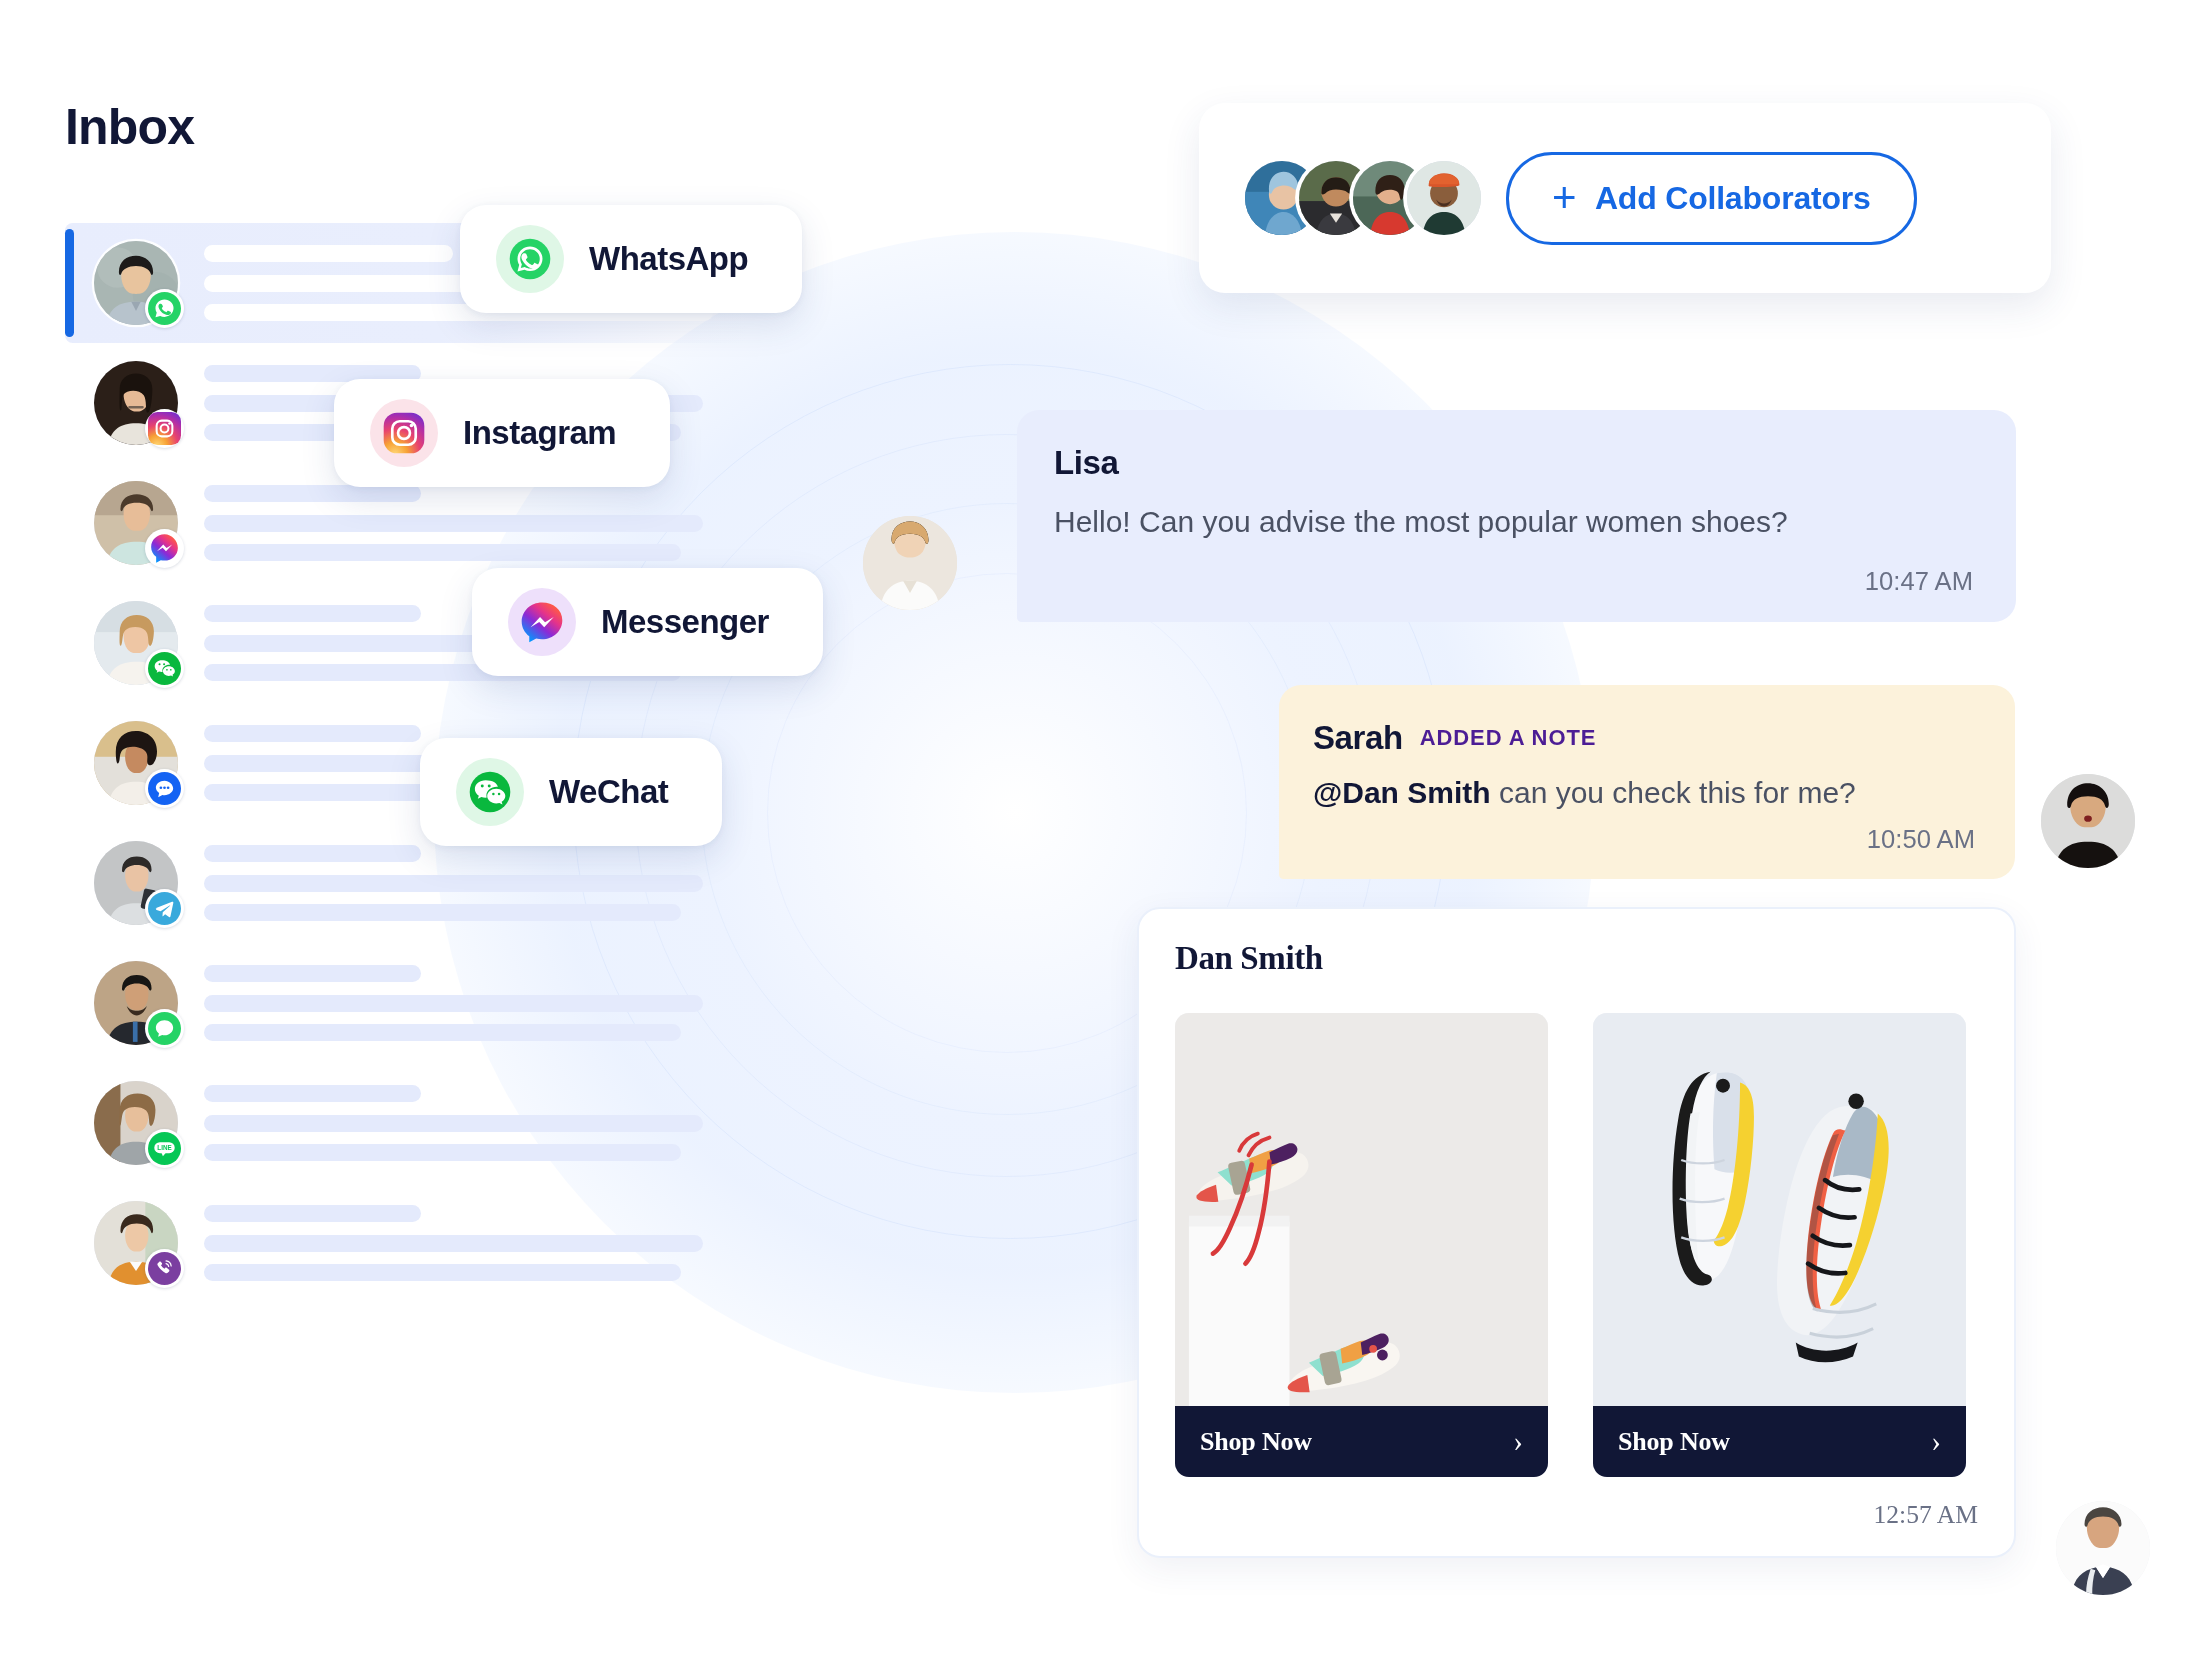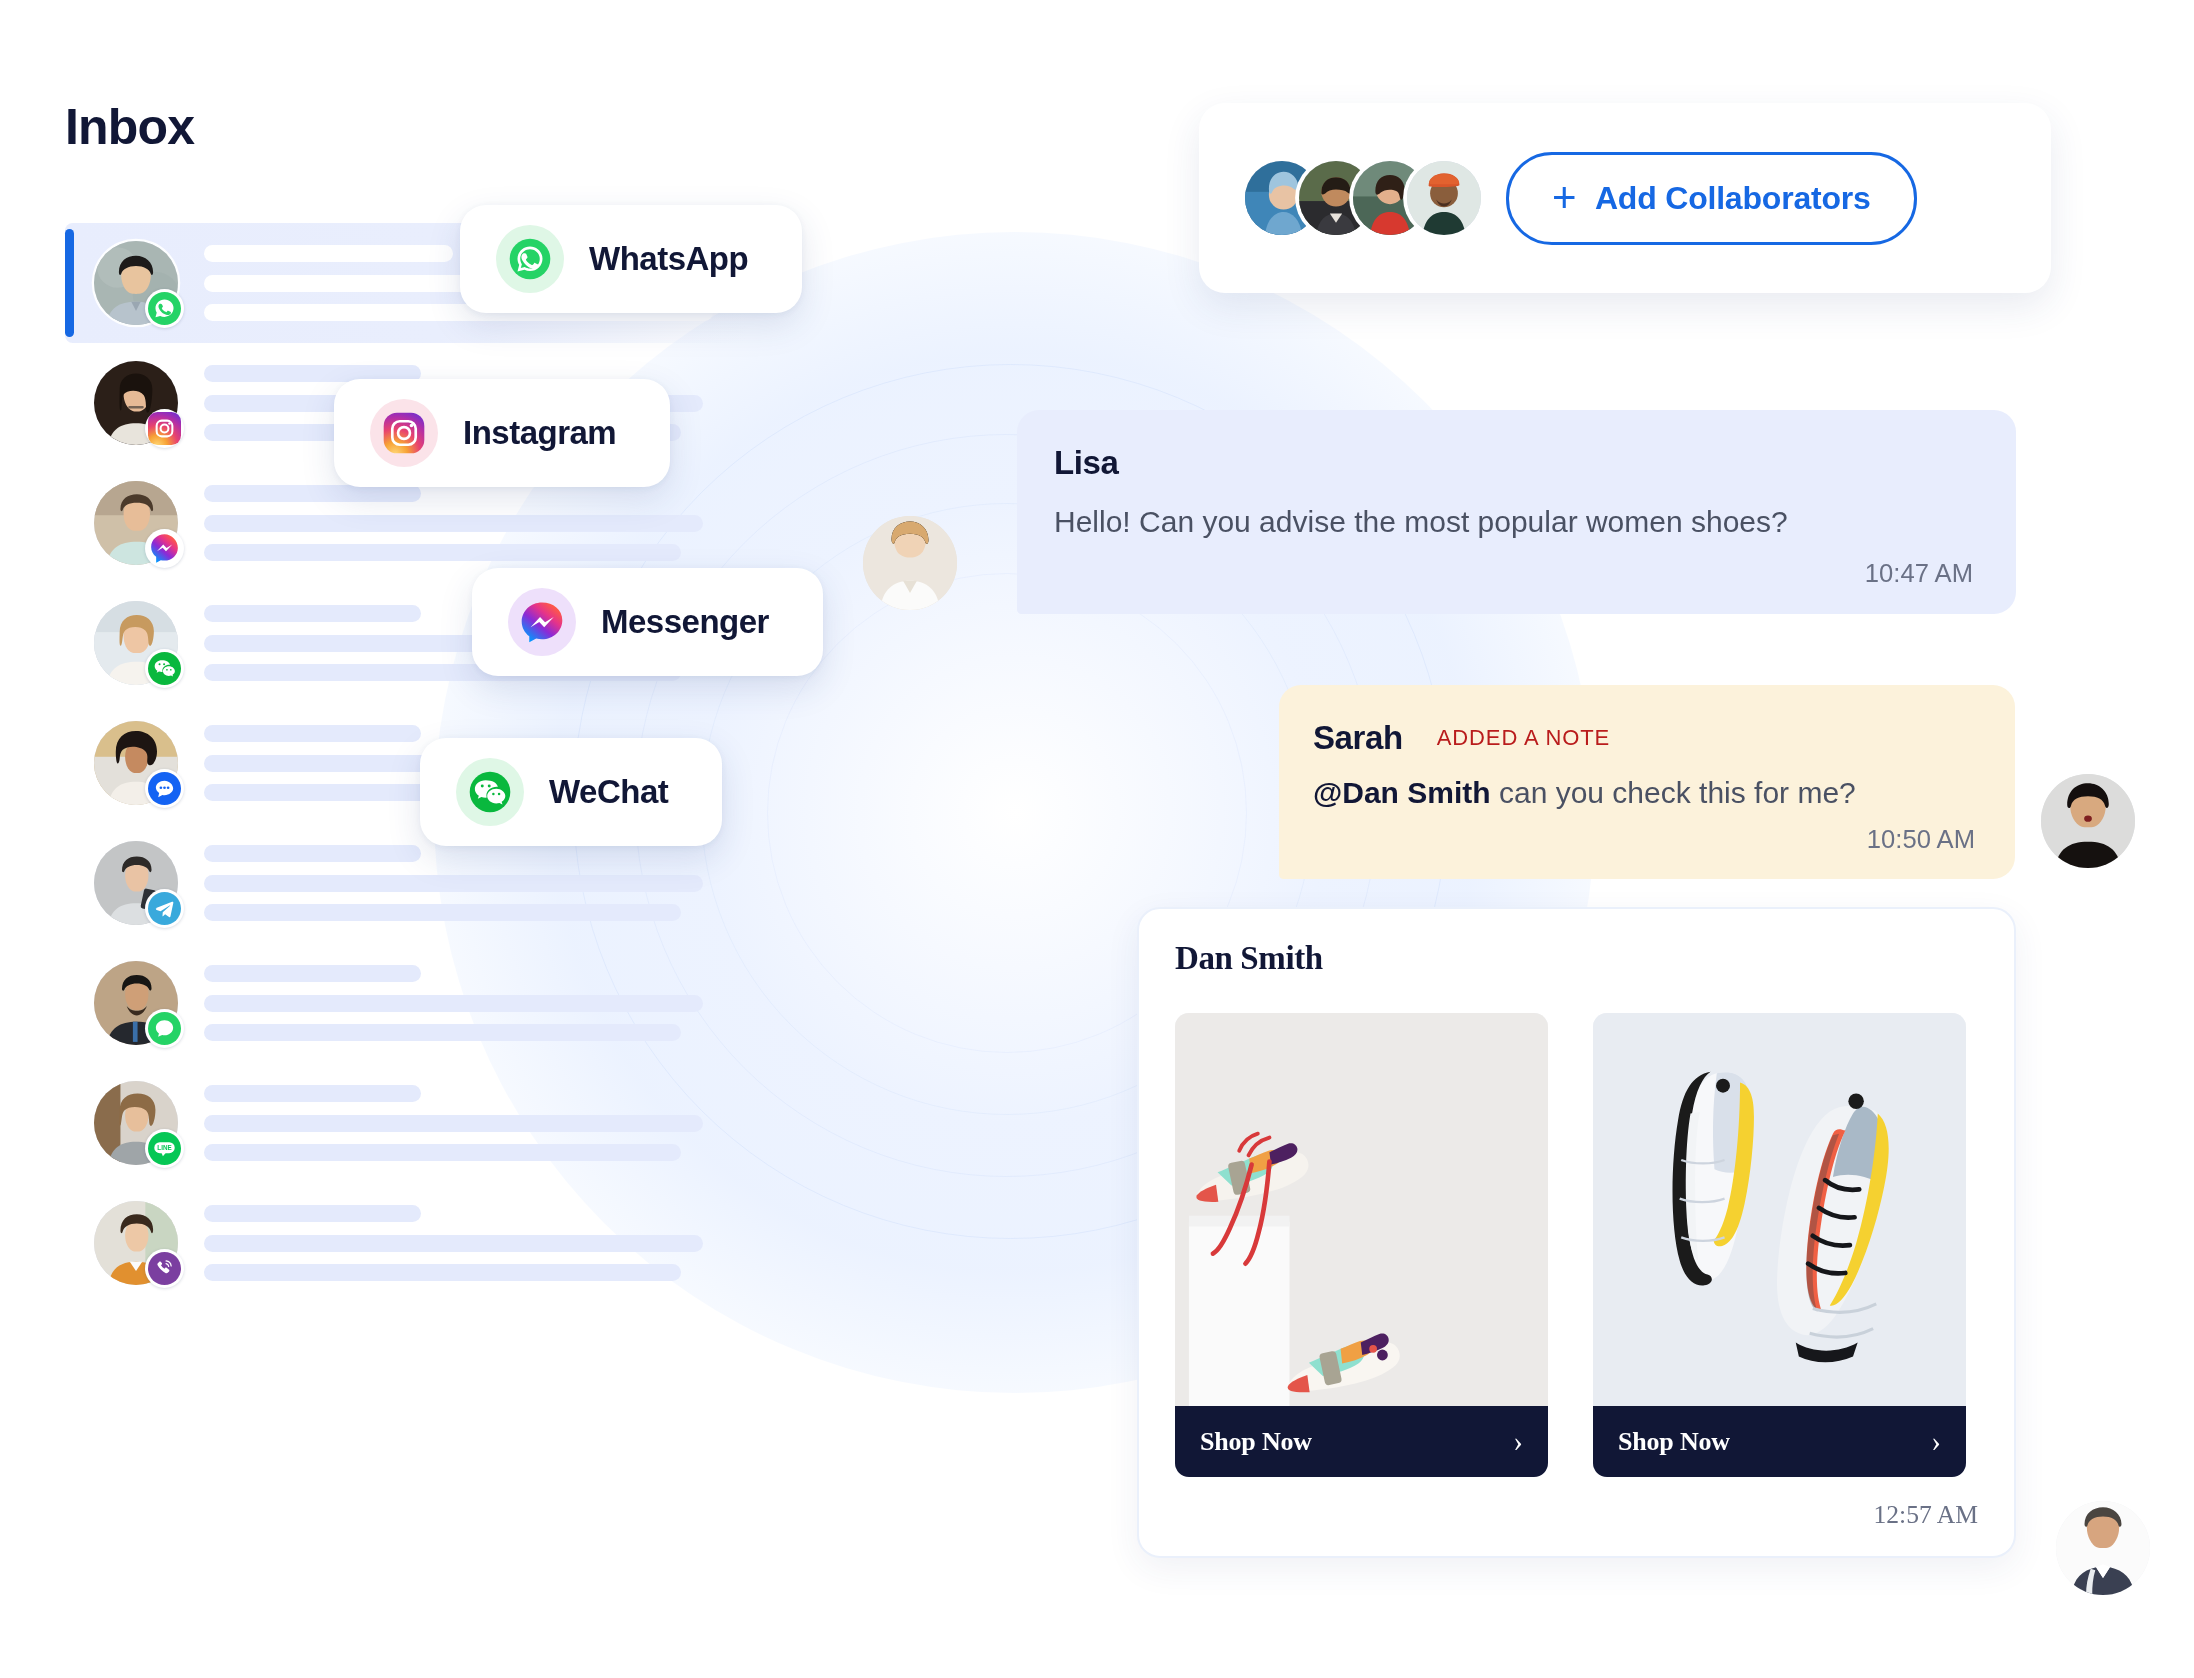--- a/index.html
+++ b/index.html
@@ -133,36 +133,36 @@
 
   
   .msg-lisa {
     position: absolute; left: 1017px; top: 410px;
     width: 999px; background: #e8edfd;
     border-radius: 22px 22px 22px 4.6px;
     padding: 34px 43px 26px 37px;
   }
   .msg-lisa .who { font-size: 33px; font-weight: 700; color: #111736; letter-spacing: -0.4px; }
   .msg-lisa .body { margin-top: 20px; font-size: 30px; color: #4a5163; line-height: 1.35; }
-  .msg-lisa .ts { margin-top: 16px; text-align: right; font-size: 25.6px; color: #6a7186; }
+  .msg-lisa .ts { margin-top: 24px; text-align: right; font-size: 25.6px; color: #6a7186; }
   .avatar-lisa {
     position: absolute; left: 863px; top: 516px;
     width: 94px; height: 94px; border-radius: 50%; overflow: hidden; background: #e8e2da;
   }
   .avatar-lisa svg { display:block; width:100%; height:100% }
 
   .msg-note {
     position: absolute; left: 1279px; top: 685px;
     width: 736px; background: #fcf2db;
     border-radius: 22px 22px 22px 4.6px;
     padding: 34px 40px 25px 34px;
   }
   .msg-note .hdr { display: flex; align-items: center; }
   .msg-note .who { font-size: 33px; font-weight: 700; color: #111736; letter-spacing: -0.4px; }
-  .msg-note .tag { margin-left: 34px; font-size: 22px; font-weight: 400; letter-spacing: 0.9px; color: #b91c1c; }
+  .msg-note .tag { margin-left: 17px; font-size: 22px; font-weight: 700; letter-spacing: 0.9px; color: #4c1d95; }
   .msg-note .body { margin-top: 18.6px; font-size: 30px; color: #4a5163; }
   .msg-note .body .mention { font-weight: 700; color: #111736; }
   .msg-note .ts { margin-top: 15.5px; text-align: right; font-size: 25.6px; color: #6a7186; }
   .avatar-sarah {
     position: absolute; left: 2041px; top: 774px;
     width: 94px; height: 94px; border-radius: 50%; overflow: hidden; background: #dfe1e4;
   }
   .avatar-sarah svg { display:block; width:100%; height:100% }
 
   .card-dan {

